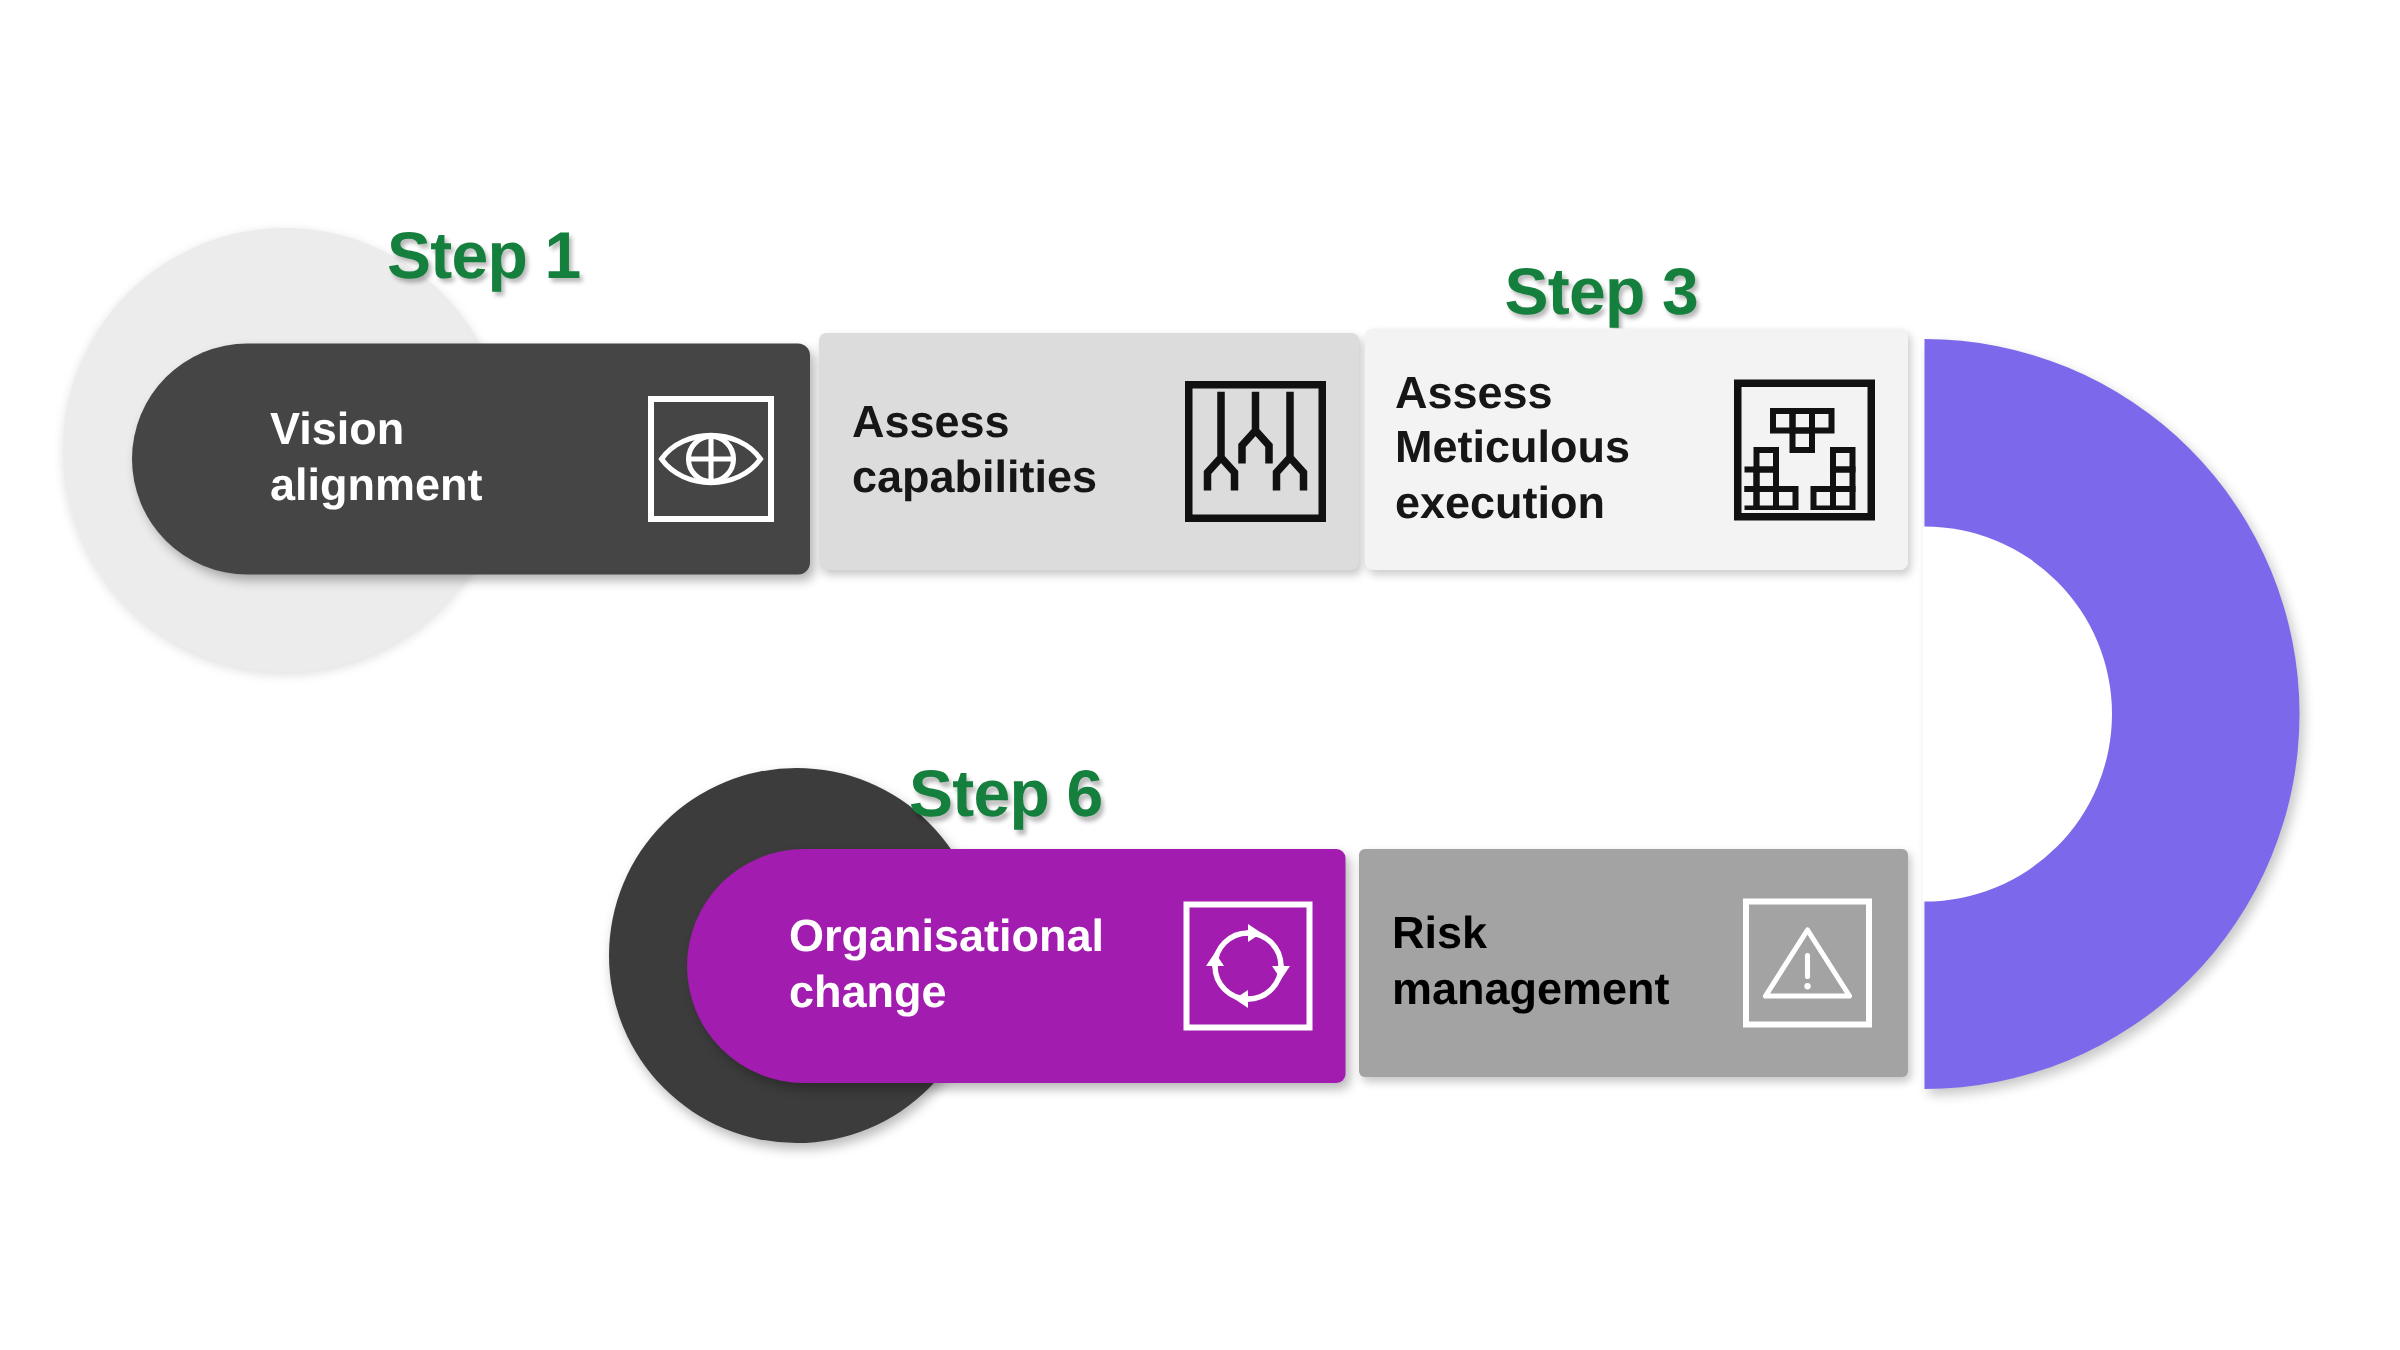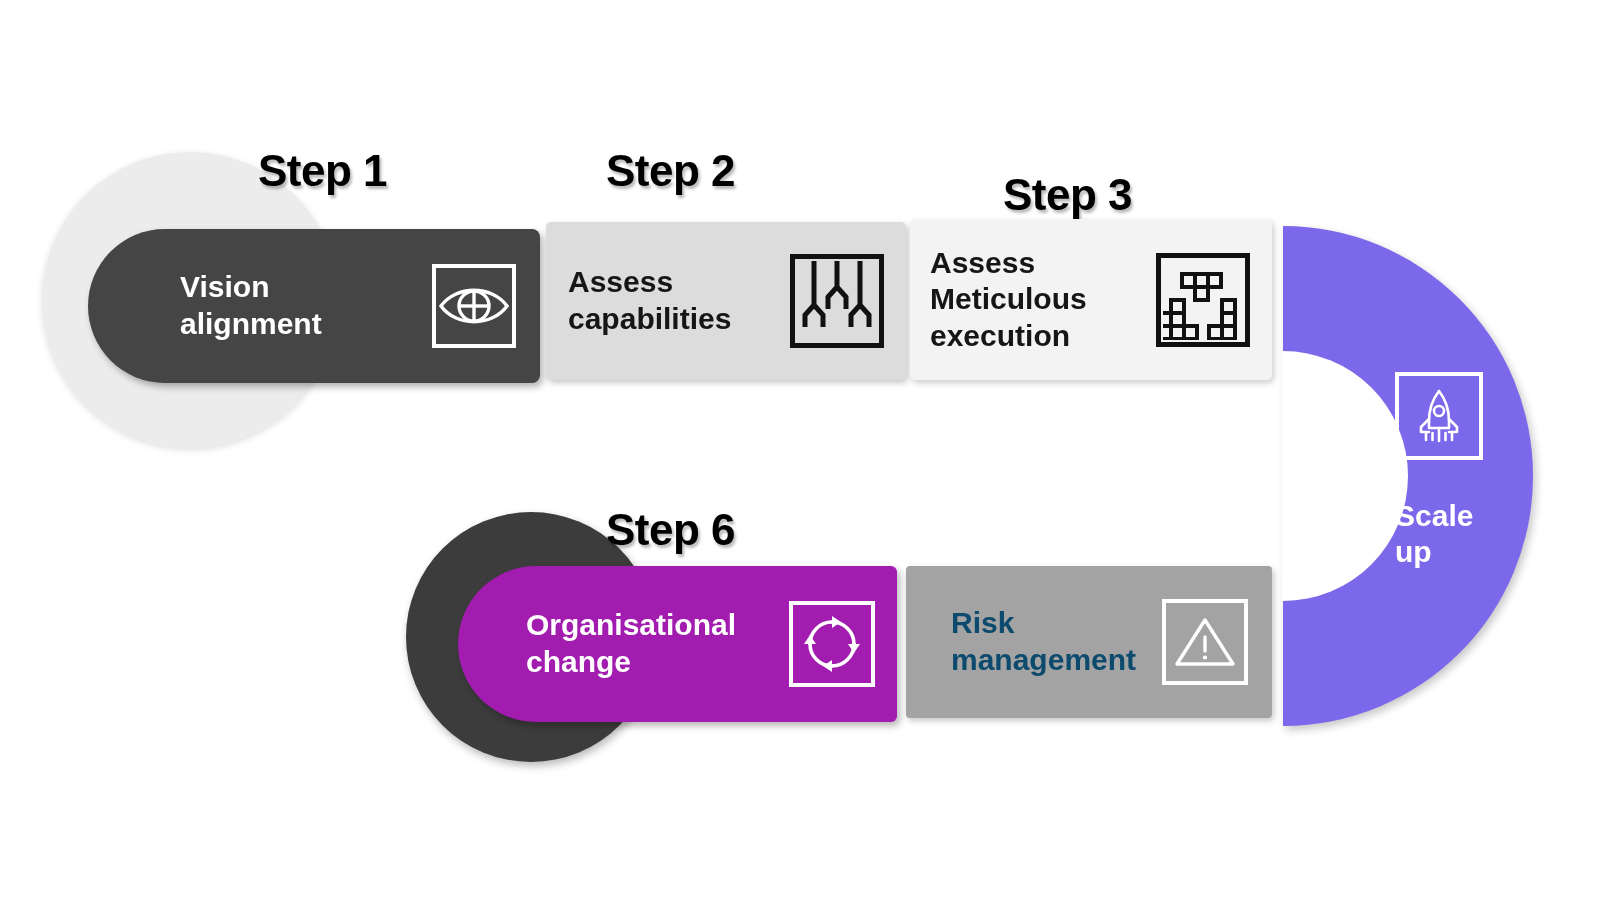--- a/index.html
+++ b/index.html
@@ -15,21 +15,21 @@
     position: relative;
     width: 1600px; height: 900px;
     background: #ffffff;
   }
 
   
   .step-caption {
     position: absolute;
     font-size: 44px;
     font-weight: bold;
-    color: #000000;
+    color: #15803d;
     letter-spacing: -0.5px;
     text-shadow: 2px 3px 3px rgba(0,0,0,0.28);
     white-space: nowrap;
   }
 
   
   .bar {
     position: absolute;
     display: flex;
     align-items: center;
@@ -154,21 +154,21 @@
 
   
   #bar-step5 {
     left: 906px; top: 566px;
     width: 366px; height: 152px;
     background: #a3a3a3;
     border-radius: 4px;
     padding: 0 24px 0 22px;
     box-shadow: 2px 3px 6px rgba(0,0,0,0.22);
   }
-  #bar-step5 .bar-label { color: #0c4a6e; margin-left: 23px; }
+  #bar-step5 .bar-label { color: #000000; }
   #bar-step5 .icon-box { width: 86px; height: 86px; border: 4px solid #ffffff; }
 
   .icon-svg { display: block; }
 </style>
 </head>
 <body>
 
 <div id="canvas">
 
   <div class="circle-light"></div>
@@ -181,21 +181,20 @@
     <div class="icon-box">
       <svg class="icon-svg" width="72" height="50" viewBox="0 0 72 50">
         <path d="M3 25 C18 4, 54 4, 69 25 C54 46, 18 46, 3 25 Z" fill="none" stroke="#ffffff" stroke-width="3.4"></path>
         <circle cx="36" cy="25" r="15" fill="none" stroke="#ffffff" stroke-width="3.4"></circle>
         <line x1="36" y1="10" x2="36" y2="40" stroke="#ffffff" stroke-width="3.4"></line>
         <line x1="21" y1="25" x2="51" y2="25" stroke="#ffffff" stroke-width="3.4"></line>
       </svg>
     </div>
   </div>
 
-  <div class="step-caption" style="left:606px; top:146px;">Step 2</div>
 
   <div class="bar" id="bar-step2">
     <div class="bar-label">Assess
 capabilities</div>
     <div class="icon-box">
       <svg class="icon-svg" width="80" height="80" viewBox="0 0 80 80">
         <g fill="none" stroke="#111111" stroke-width="5" stroke-linecap="butt">
 
           <path d="M17 0 L17 40 L17 44 M17 44 L8 54 L8 66 M17 44 L26 54 L26 66"></path>
 
@@ -234,39 +233,20 @@
           <rect x="59" y="66" width="13" height="13"></rect>
           <rect x="46" y="66" width="13" height="13"></rect>
         </g>
       </svg>
     </div>
   </div>
 
   <div id="arc-scaleup">
     <div class="arc-shape"></div>
     <div class="arc-hole"></div>
-    <div class="arc-content">
-      <div class="icon-box">
-        <svg class="icon-svg" width="62" height="62" viewBox="0 0 62 62">
-          <g fill="none" stroke="#ffffff" stroke-width="2.6" stroke-linejoin="round" stroke-linecap="round">
-            <path d="M31 6 C24 15, 21 26, 21 36 L21 43 L41 43 L41 36 C41 26, 38 15, 31 6 Z"></path>
-            <circle cx="31" cy="26" r="5"></circle>
-            <path d="M21 34 L13 42 L13 47 L21 47"></path>
-            <path d="M41 34 L49 42 L49 47 L41 47"></path>
-            <line x1="31" y1="43" x2="31" y2="56"></line>
-            <line x1="18" y1="48" x2="18" y2="55"></line>
-            <line x1="24.5" y1="48" x2="24.5" y2="55"></line>
-            <line x1="37.5" y1="48" x2="37.5" y2="55"></line>
-            <line x1="44" y1="48" x2="44" y2="55"></line>
-          </g>
-        </svg>
-      </div>
-      <div class="bar-label">Scale
-up</div>
-    </div>
   </div>
 
   <div class="circle-dark"></div>
 
   <div class="step-caption" style="left:606px; top:470px;margin-top:35px;">Step 6</div>
 
   <div class="bar" id="bar-step6">
     <div class="bar-label">Organisational
 change</div>
     <div class="icon-box">

